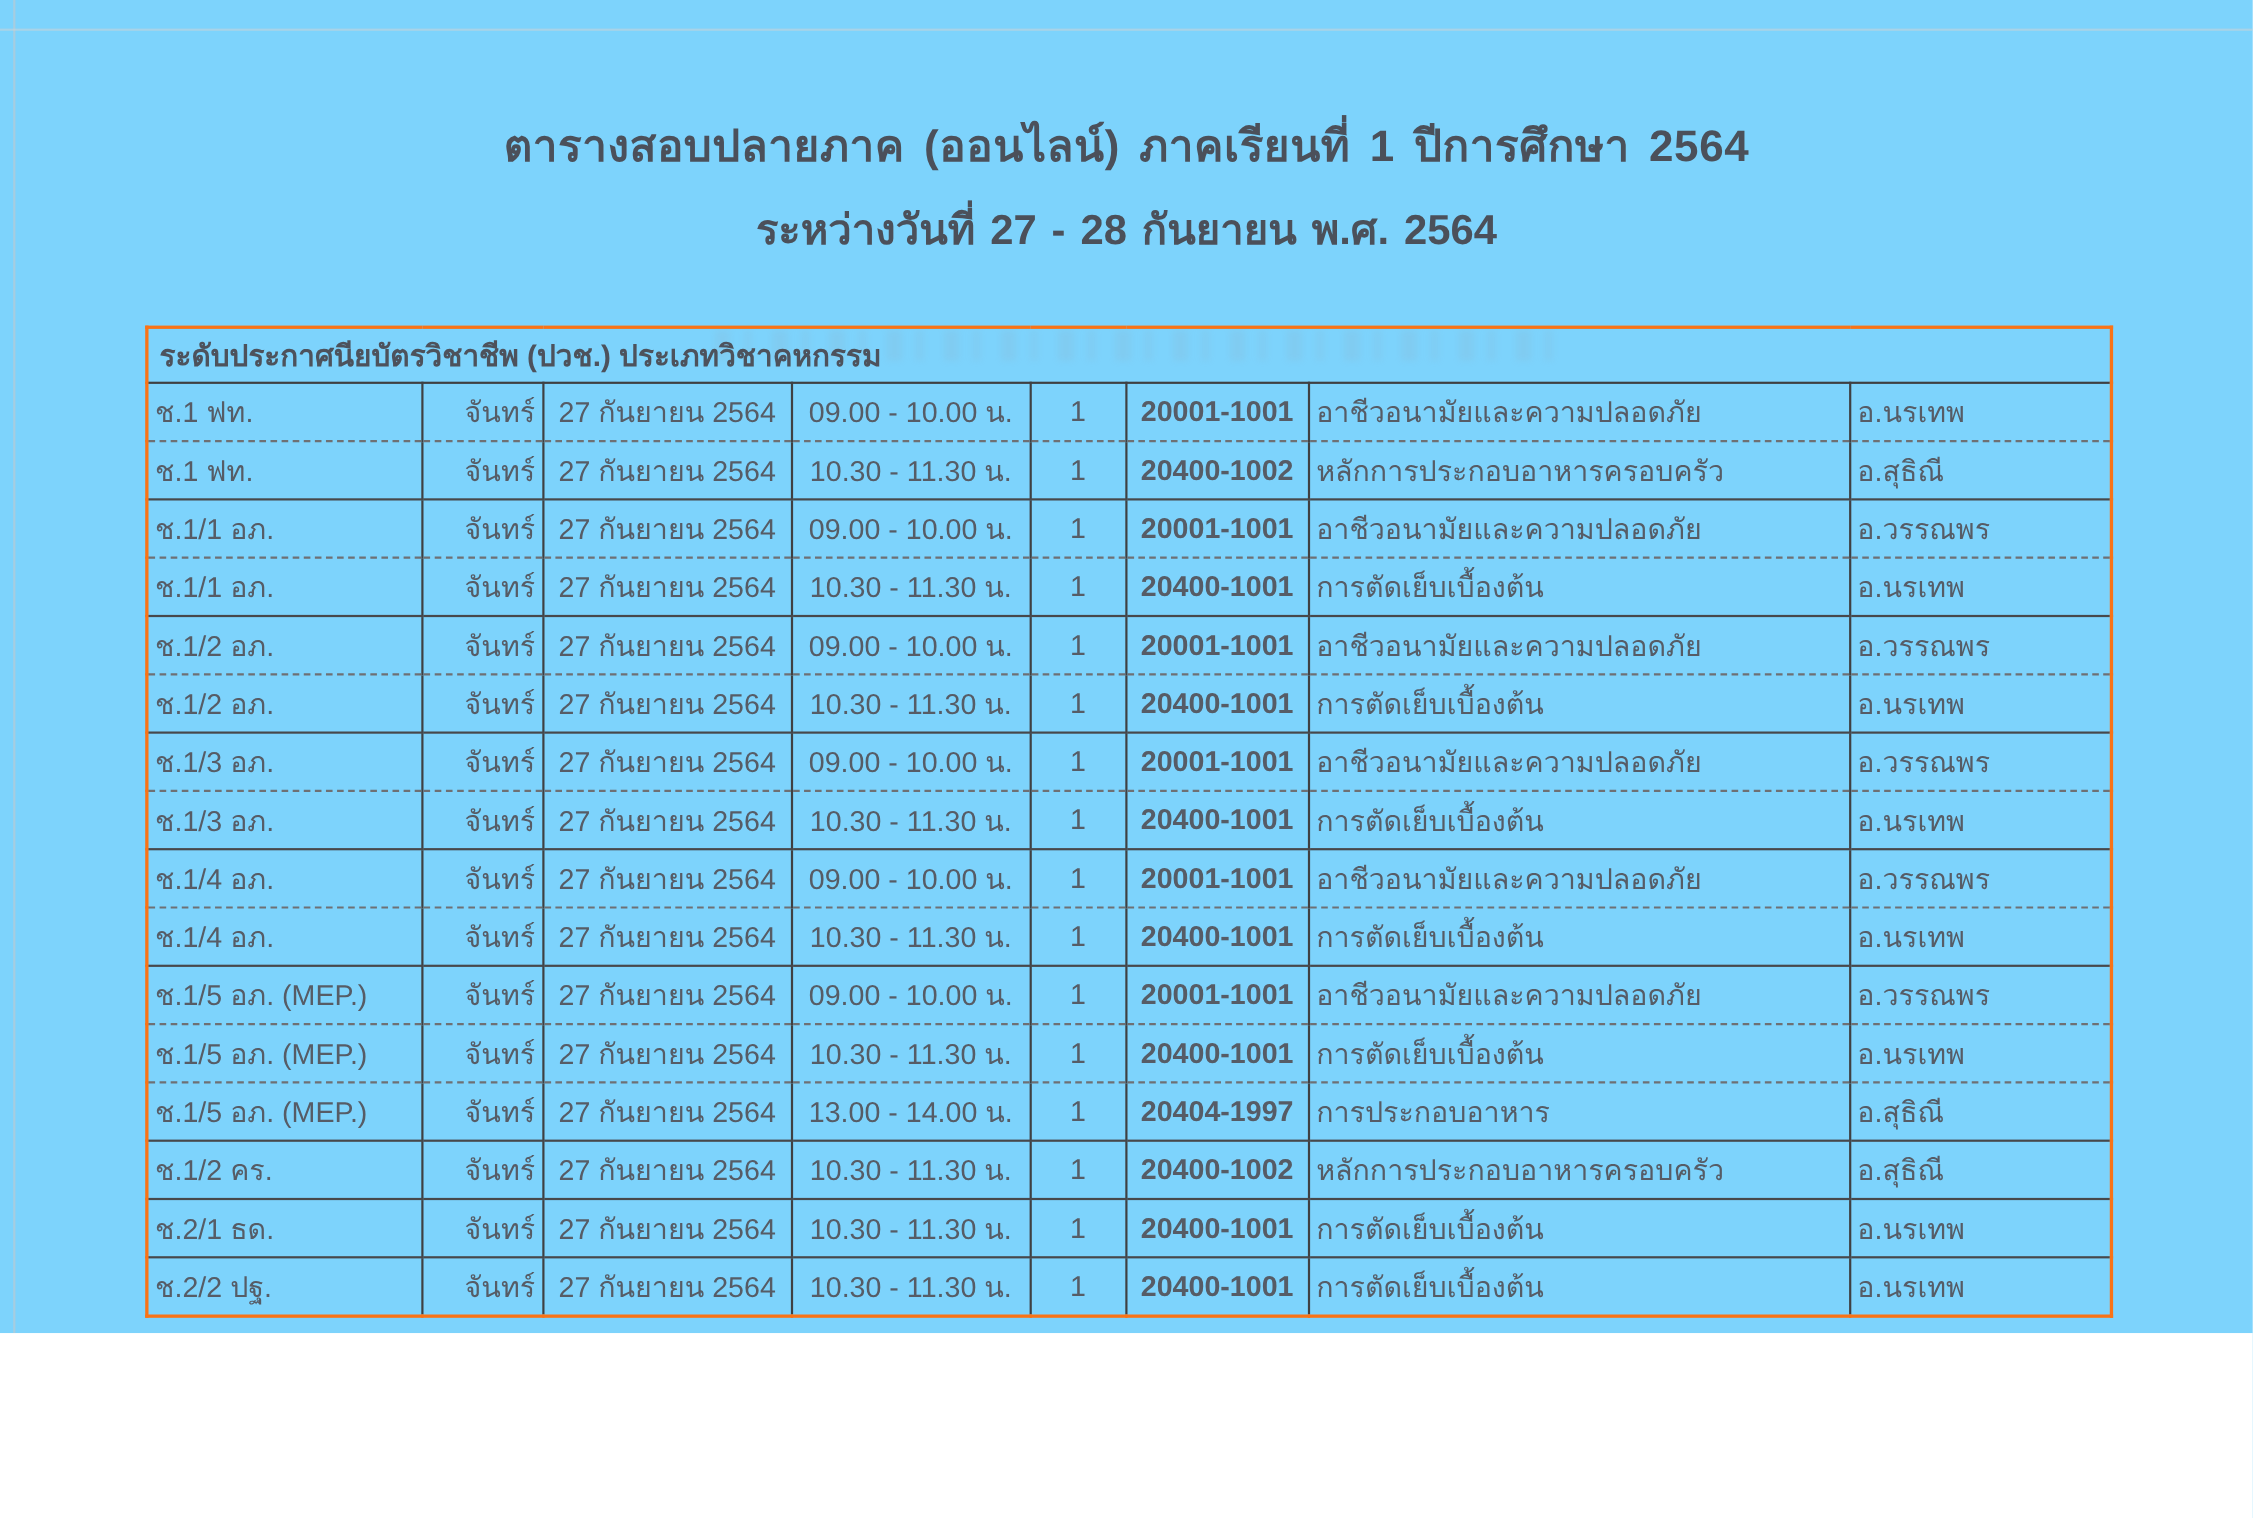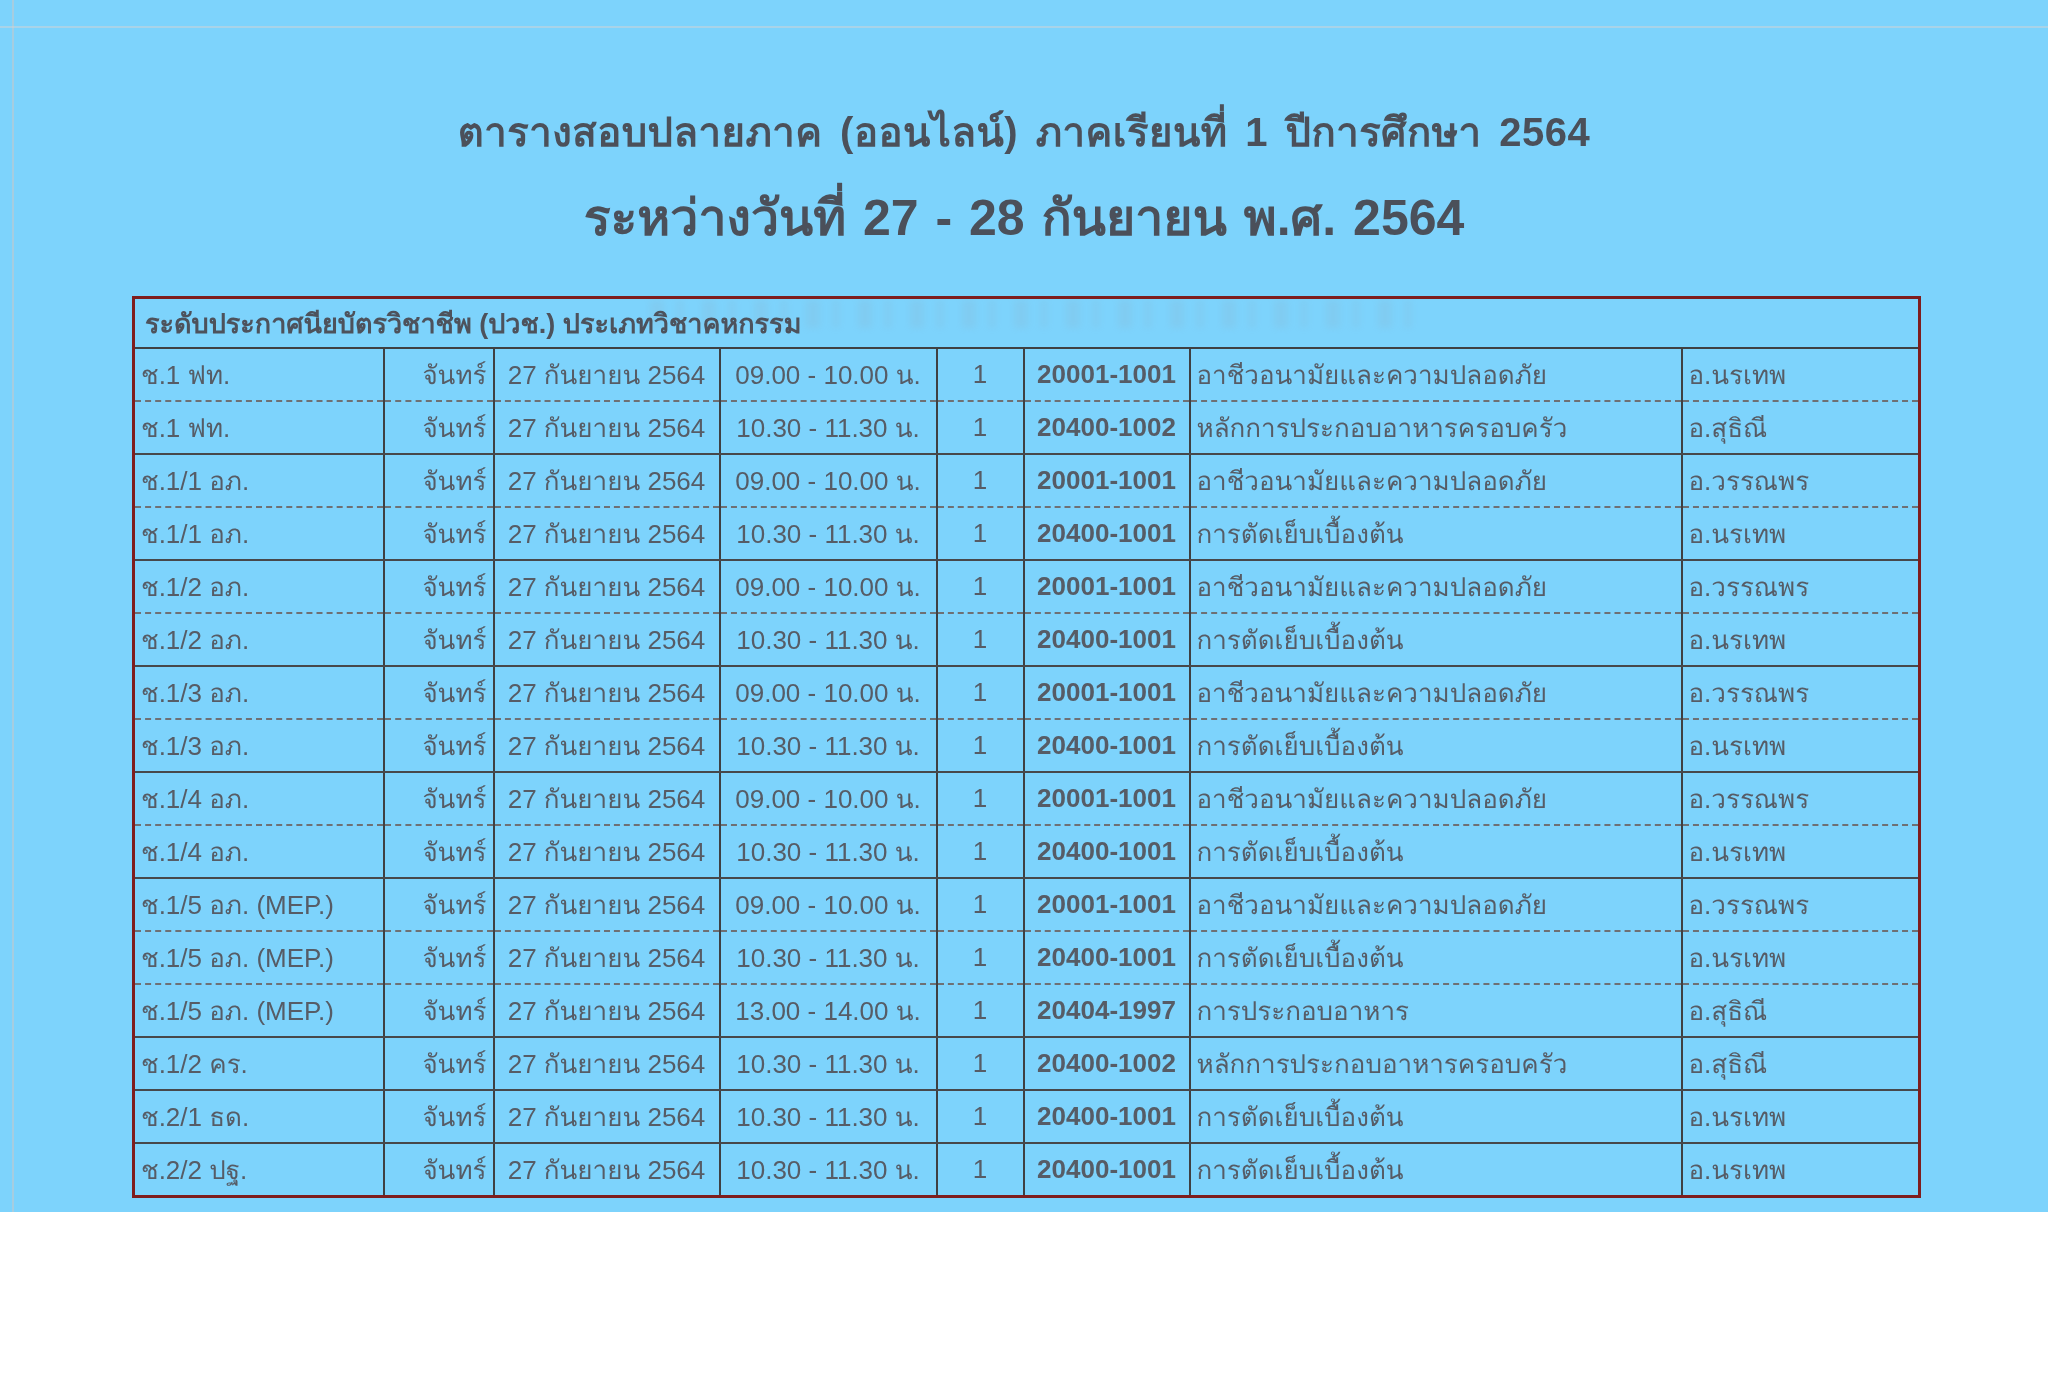--- a/index.html
+++ b/index.html
@@ -17,30 +17,30 @@
   
   .edge-left{position:absolute;left:12px;top:0;width:2px;height:100%;background:#c9c9c9;opacity:.55;}
   .edge-top{position:absolute;left:0;top:26px;width:100%;height:2px;background:#d4d4d4;opacity:.5;}
   .edge-bottom{position:absolute;left:0;top:1312px;width:100%;height:2px;background:#dedede;opacity:.5;}
 
   .title-block{
     position:absolute;top:100px;left:0;width:100%;
     text-align:center;color:#4b505a;
   }
   .title-line1{font-size:40px;font-weight:bold;letter-spacing:.5px;word-spacing:6px;}
-  .title-line2{font-size:50px;font-weight:bold;margin-top:14px;word-spacing:3px;}
+  .title-line2{font-size:38px;font-weight:bold;margin-top:14px;word-spacing:3px;}
 
   table.exam{
     position:absolute;left:132px;top:296px;
     width:1786px;
     border-collapse:collapse;table-layout:fixed;
     font-size:26px;color:#565c66;
     background:transparent;
   }
-  table.exam{border:3px solid #7f1d1d;}
+  table.exam{border:3px solid #f97316;}
   .caption-row td{
     height:44px;
     font-size:27px;font-weight:bold;color:#4d525c;
     text-align:left;padding:2px 4px 2px 10px;
     border-bottom:2px solid #3f4042;
   }
   tr.head th{
     height:103px;
     font-size:27px;font-weight:600;color:#4d525c;
     text-align:center;vertical-align:middle;

